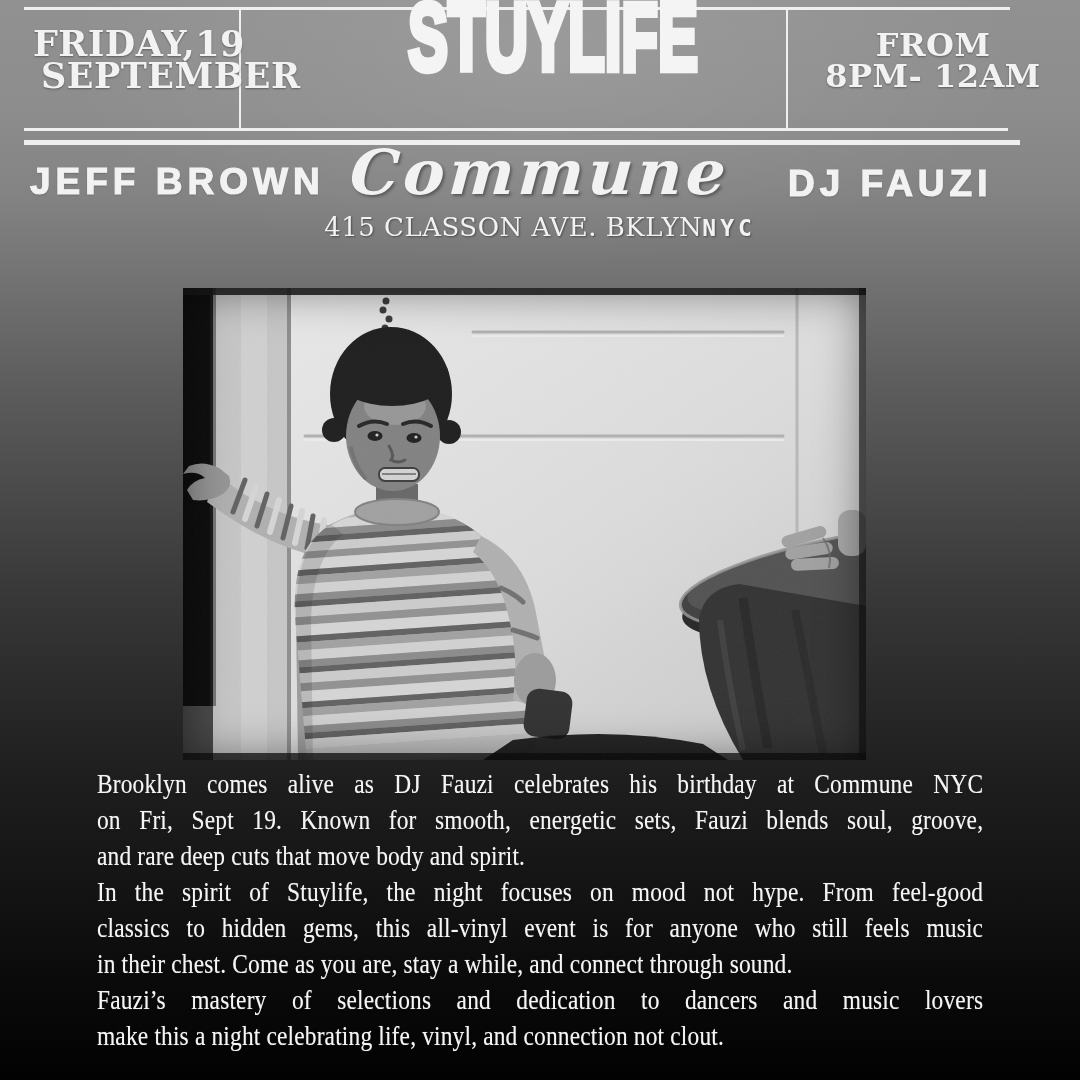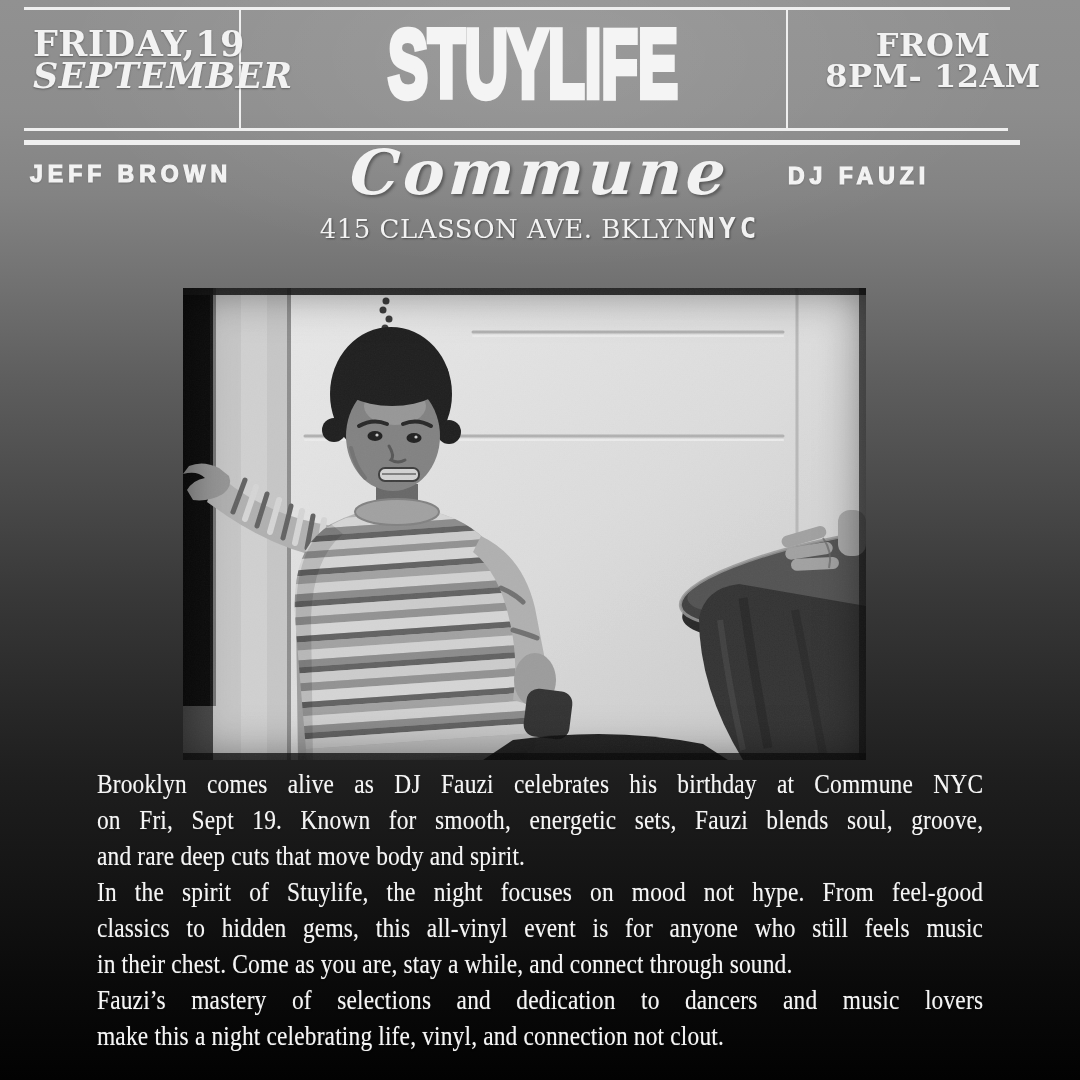--- a/index.html
+++ b/index.html
@@ -12,47 +12,47 @@
       #5e5e5e 35%, #4b4b4b 45%, #383838 55%, #2a2a2a 64%,
       #1e1e1e 72%, #141414 82%, #0a0a0a 91%, #020202 100%);
     font-family:"DejaVu Serif", serif;
     color:#f2f2f2;
   }
   .glow{position:absolute;inset:0;pointer-events:none;
     background:radial-gradient(ellipse 62% 28% at 50% 5%, rgba(255,255,255,.10), rgba(255,255,255,0) 72%);}
   .hline{position:absolute;background:#efefef;}
   .vline{position:absolute;background:#efefef;width:2px;}
   .dateblock{position:absolute;left:33px;top:28px;font-weight:bold;font-size:35px;line-height:32px;letter-spacing:.5px;text-shadow:0 1px 2px rgba(0,0,0,.35);}
-  .dateblock .l2{font-style:italic;}
+  .dateblock .l2{margin-left:8px;}
   .logo{
     position:absolute;left:241px;top:8px;width:584px;height:114px;
-    display:flex;align-items:center;justify-content:center;
+    display:flex;align-items:flex-start;justify-content:center;padding-left:20px;
   }
   .logo span{
     font-family:"Liberation Sans", sans-serif;font-weight:bold;font-size:60px;
     letter-spacing:0px;color:#f4f4f4;-webkit-text-stroke:4px #f4f4f4;
     transform:scaleY(1.6) scaleX(1.0);display:inline-block;line-height:1;
   }
   .timeblock{position:absolute;left:786px;top:30px;width:294px;text-align:center;font-weight:bold;font-size:32px;line-height:31px;letter-spacing:.5px;text-shadow:0 1px 2px rgba(0,0,0,.35);}
   .artist{
     position:absolute;top:161px;
-    font-family:"Liberation Sans", sans-serif;font-weight:bold;font-size:23px;
+    font-family:"Liberation Sans", sans-serif;font-weight:bold;font-size:37px;
     letter-spacing:5px;color:#f2f2f2;-webkit-text-stroke:1.2px #f2f2f2;
     text-shadow:0 1px 2px rgba(0,0,0,.3);
   }
   .artist.left{left:30px;}
   .artist.right{left:788px;top:163px;}
   .venue{
     position:absolute;top:136px;left:50%;transform:translateX(-50%) skewX(-4deg);
     font-style:italic;font-weight:bold;font-size:62px;letter-spacing:4px;
     text-shadow:2px 2px 3px rgba(0,0,0,.35);white-space:nowrap;
   }
   .address{position:absolute;top:212px;left:0;width:1080px;text-align:center;white-space:nowrap;}
   .address .main{font-weight:normal;font-size:26px;letter-spacing:.5px;text-shadow:1px 1px 2px rgba(0,0,0,.4);}
-  .address .city{font-family:"DejaVu Sans Mono", monospace;font-weight:bold;font-size:28px;letter-spacing:4px;text-shadow:1px 1px 2px rgba(0,0,0,.4);}
+  .address .city{font-family:"DejaVu Sans Mono", monospace;font-weight:bold;font-size:23px;letter-spacing:4px;text-shadow:1px 1px 2px rgba(0,0,0,.4);}
   .tagline{
     position:absolute;top:238px;left:0;width:1080px;text-align:center;
     font-weight:bold;font-size:43px;letter-spacing:0;
     text-shadow:2px 3px 4px rgba(0,0,0,.6);white-space:nowrap;
   }
   .photo{
     position:absolute;left:183px;top:288px;width:683px;height:472px;
     filter:grayscale(1) contrast(1.03);
   }
   .photo .vignette{position:absolute;inset:0;box-shadow:inset 0 0 46px rgba(0,0,0,.5);pointer-events:none;}

